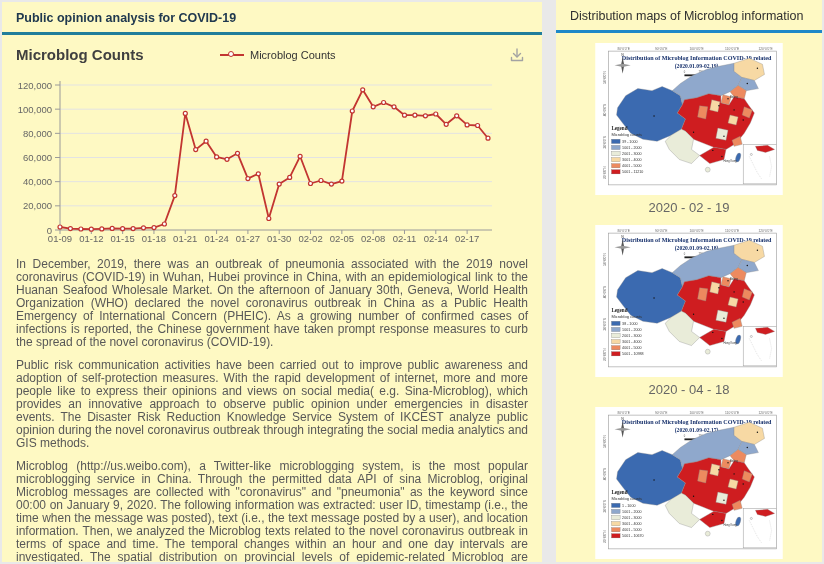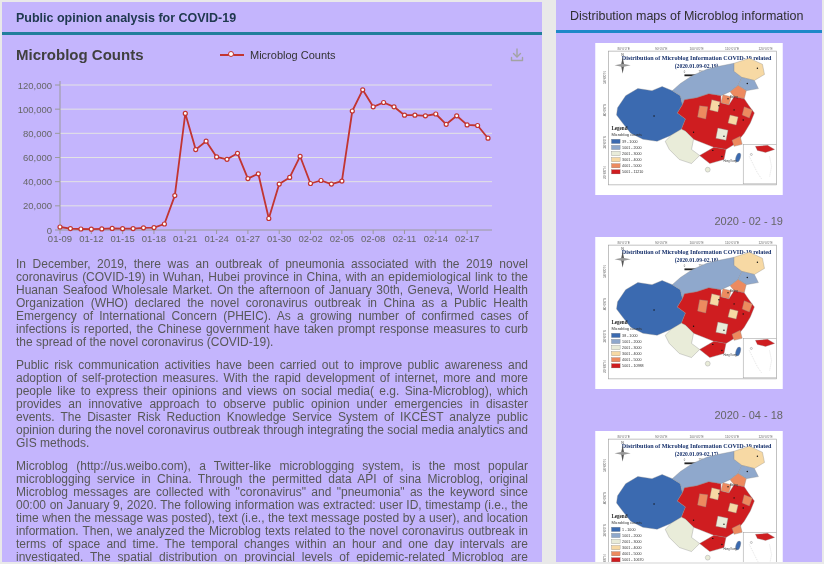--- a/index.html
+++ b/index.html
@@ -1,18 +1,18 @@
 <!DOCTYPE html>
 <html><head>
 <meta charset="utf-8">
 <style>
   * { margin:0; padding:0; box-sizing:border-box; }
   html,body { width:824px; height:564px; overflow:hidden; background:#e9e9e9;
               font-family:"Liberation Sans", sans-serif; }
-  .card { position:absolute; background:#c4b5fd; overflow:hidden; }
+  .card { position:absolute; background:#fef9c3; overflow:hidden; }
   #left-card  { left:2px;  top:2px; width:540px; height:560px; }
   #right-card { left:556px; top:0; width:266px; height:562px; }
 
   .panel-header { padding:9px 14px 7px 14px; font-size:12.5px; }
   #left-card .panel-header  { color:#20394f; font-weight:bold; border-bottom:3px solid #217e9b; }
   #right-card .panel-header { color:#2f2f2f; border-bottom:3px solid #1e88c8; }
 
   .chart-header { position:relative; height:26px; margin-top:9px; }
   .chart-title { position:absolute; left:14px; top:2px; font-size:15px; font-weight:bold; color:#404040; }
   .chart-legend { position:absolute; left:218px; top:5px; display:flex; align-items:center; cursor:pointer; }
@@ -27,21 +27,21 @@
   #chart-svg .tick { font-family:"Liberation Sans",sans-serif; font-size:9.5px; fill:#666; }
 
   .article { padding:10px 14px 0 14px; }
   .article p { font-size:12px; line-height:13px; color:#585858; text-align:justify; margin-bottom:10px; }
 
   .dashed-divider { border:none; border-top:1px dashed #ccc; margin:2px 10px 0 10px; }
 
   .maps-wrap { padding-top:6px; }
   .map-fig { width:188px; margin:4px auto 0 auto; cursor:pointer; }
   .map-fig svg { display:block; width:188px; height:152px; }
-  .map-caption { text-align:right; font-size:11px; color:#666; margin:20px 0 10px 0; }
+  .map-caption { text-align:center; font-size:13px; color:#666; margin:5px 0 10px 0; }
   .map-serif { font-family:"Liberation Serif", serif; }
 </style>
 </head>
 <body>
 
 <div class="card" id="left-card">
   <div class="panel-header">Public opinion analysis for COVID-19</div>
 
   <div class="chart-header">
     <div class="chart-title">Microblog Counts</div>

